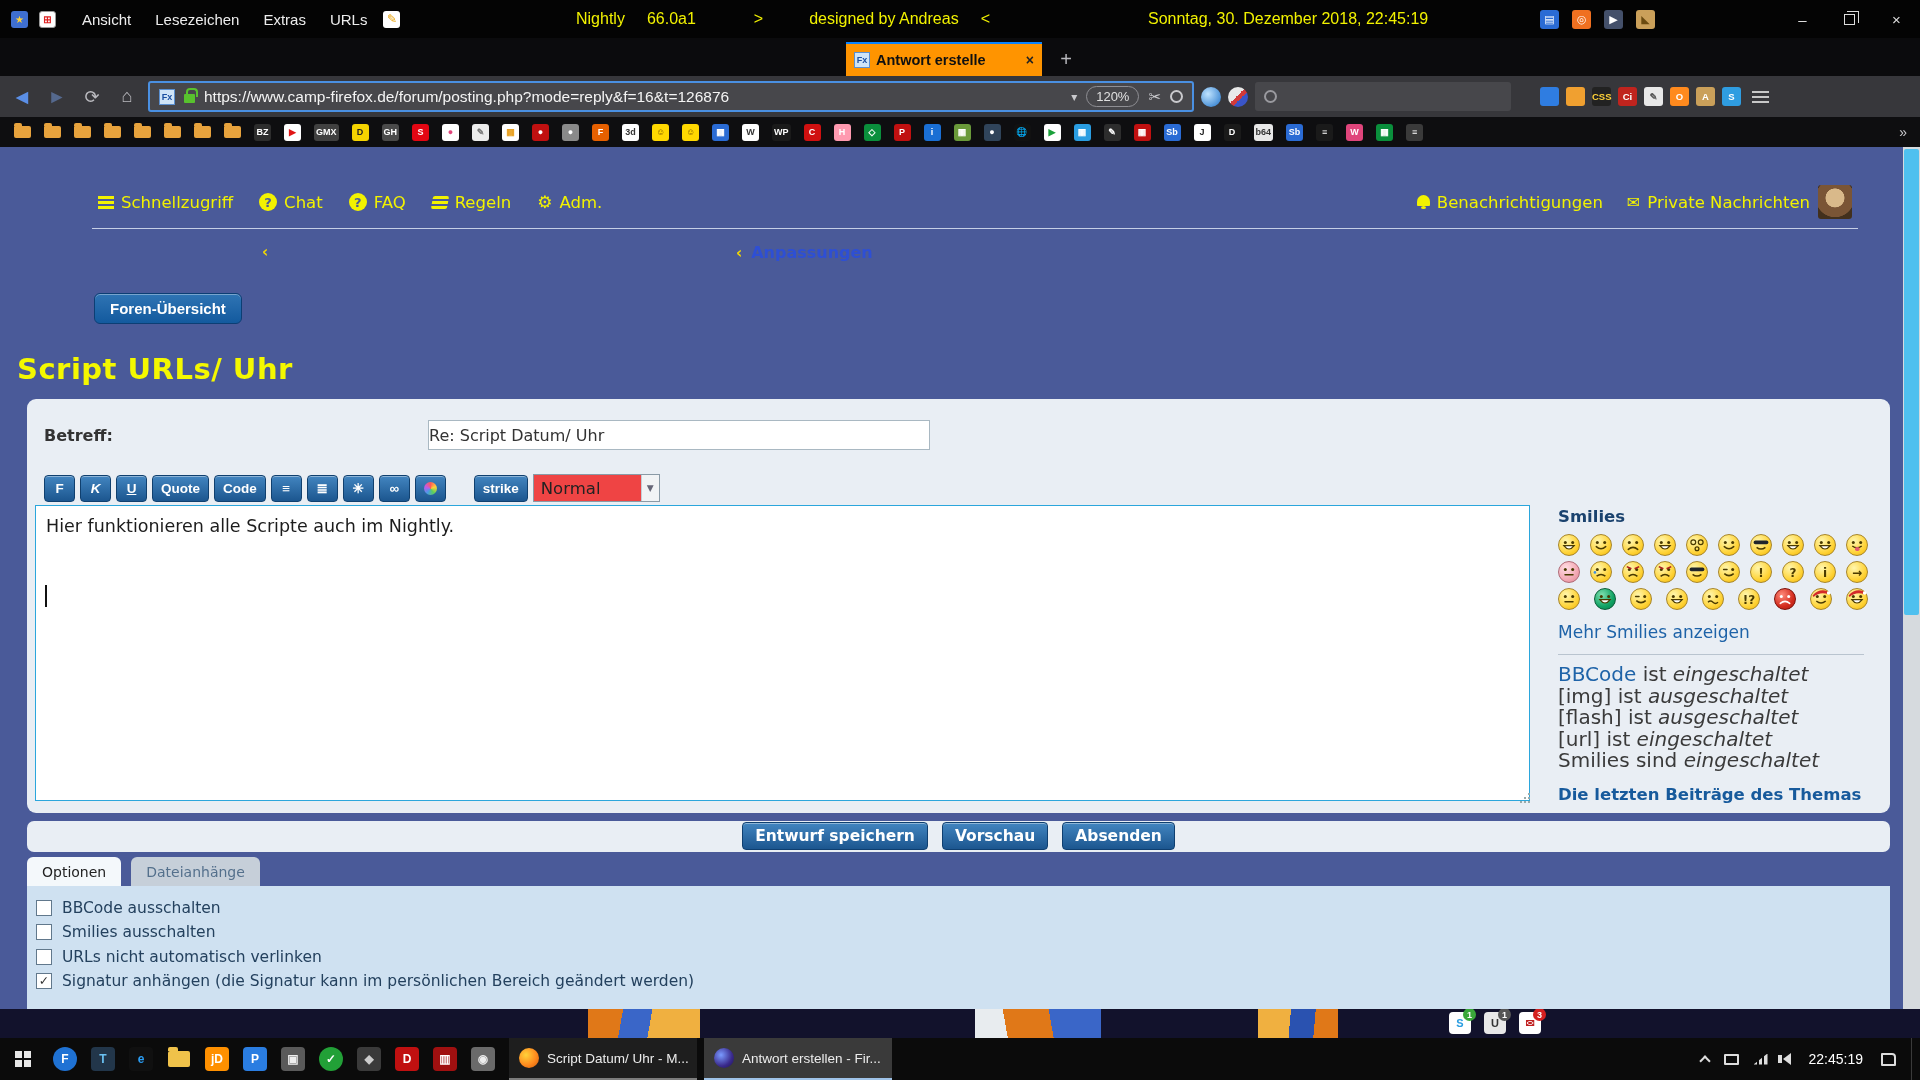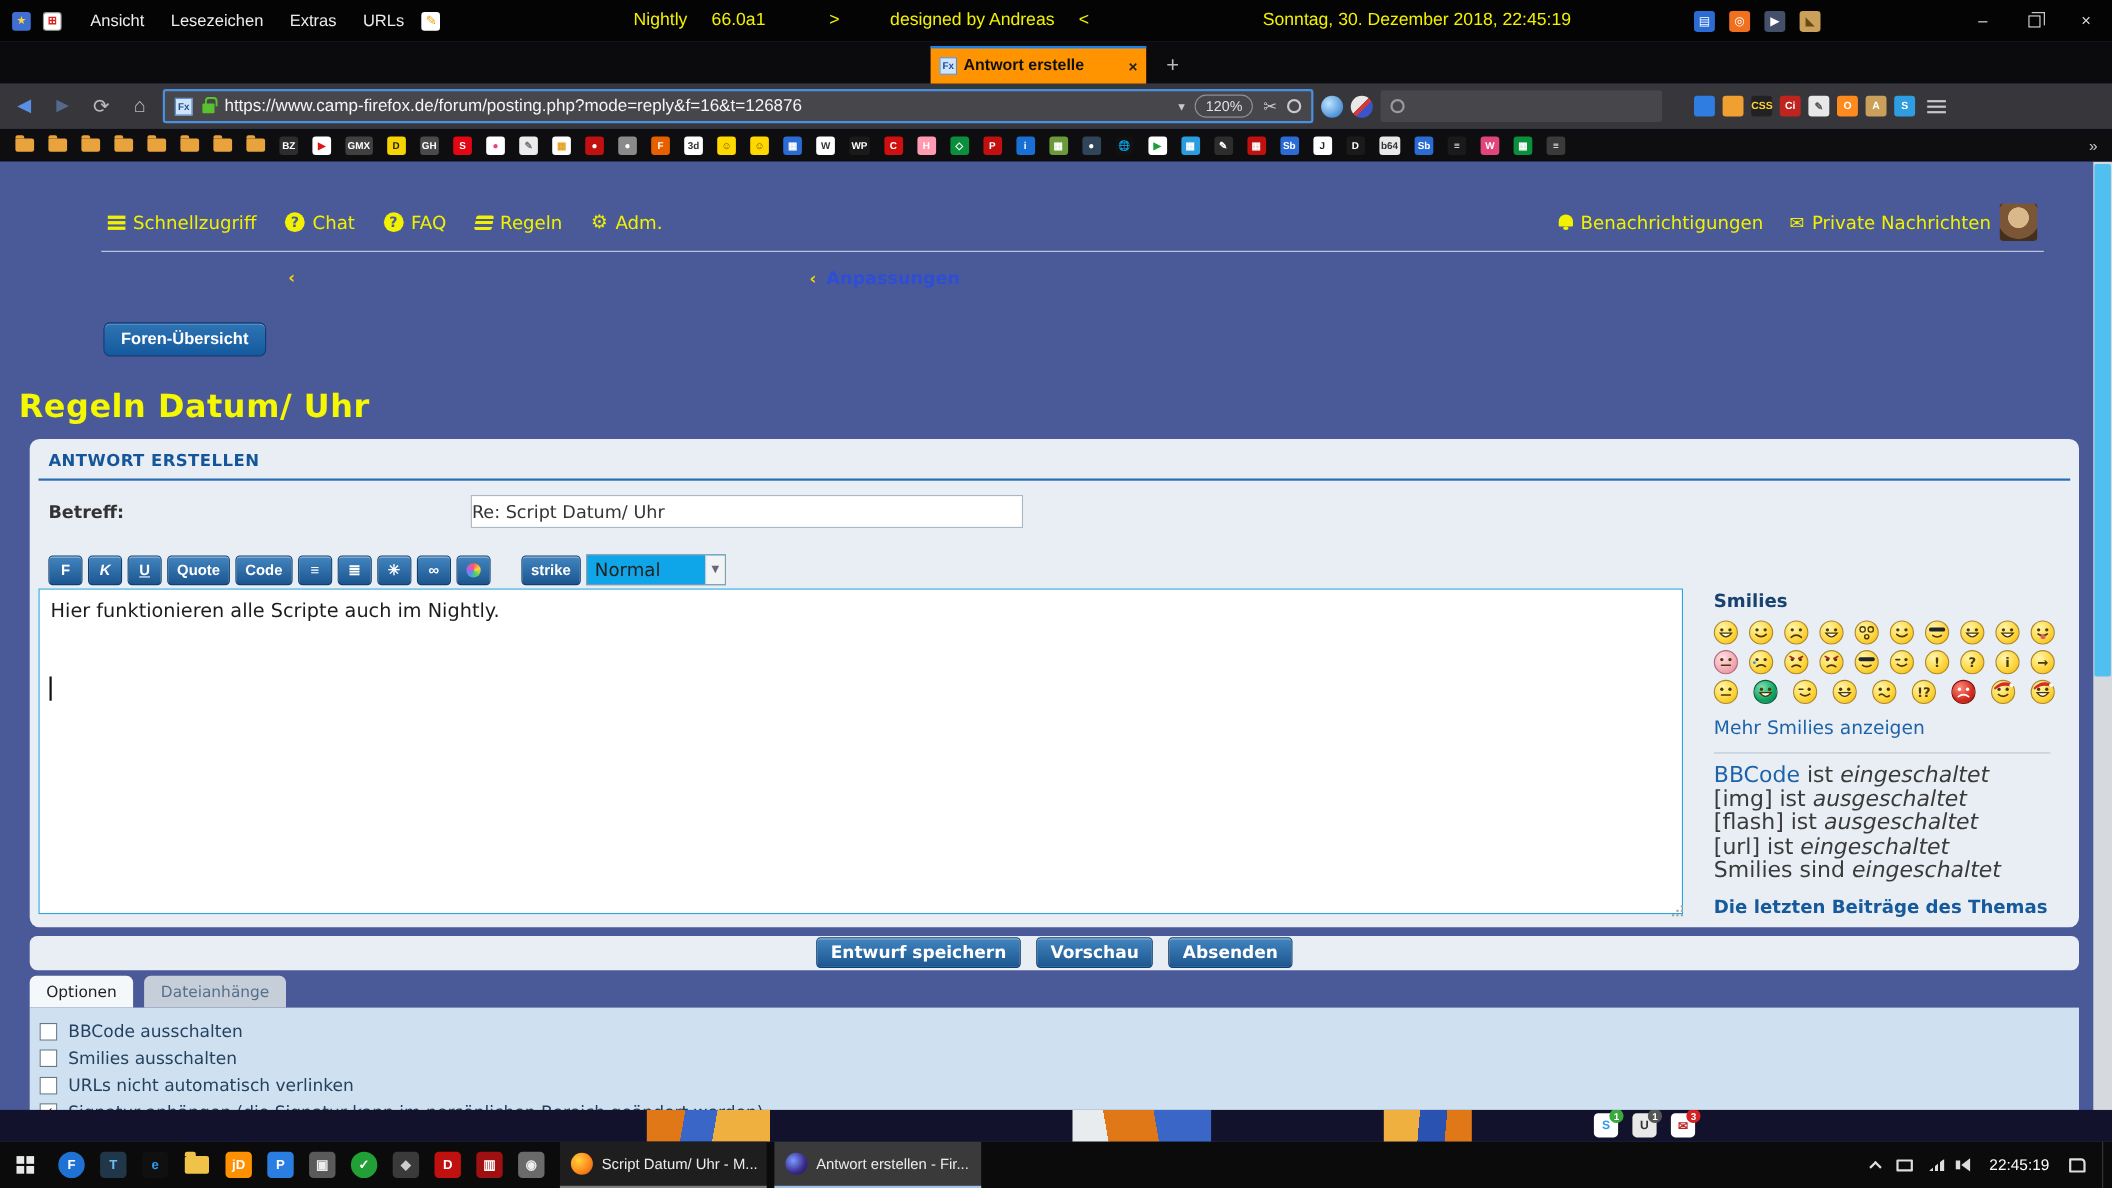--- a/index.html
+++ b/index.html
@@ -90,21 +90,21 @@
 
 .panel{margin:13px 30px 0 27px;background:#e9eef4;border-radius:9px;padding:8px 8px 9px}
 .panel-heading{color:#15569b;font-size:15px;font-weight:bold;letter-spacing:.4px;padding:3px 9px 7px;border-bottom:2px solid #2a6cb0}
 .subject-row{display:flex;align-items:center;margin:13px 9px 0}
 .subject-label{font-weight:bold;color:#333;font-size:16px;width:384px}
 .subject-input{width:502px;height:30px;border:1px solid #a9b8c2;background:#fff;font-size:16px;text-align:left;color:#333;font-family:"DejaVu Sans",sans-serif;outline:none}
 .toolbar{display:flex;align-items:center;gap:5px;margin:24px 9px 0}
 .tbtn{min-width:31px;height:27px;padding:0 8px;background:linear-gradient(#4285c0,#1c568f);border:1px solid #10406f;border-radius:4px;color:#fff;font-weight:bold;font-size:13.5px;display:grid;place-items:center;box-shadow:inset 0 1px 0 rgba(255,255,255,.4);cursor:pointer}
 .tbtn .ball{width:13px;height:13px;border-radius:50%;background:conic-gradient(#ff5a5a,#ffd23a,#5ad05a,#4a9ae8,#c05ae8,#ff5a5a)}
 .tb-gap{width:18px}
-.sel{width:127px;height:28px;background:#0ea5e9;border:1px solid #8a9aa6;display:flex;align-items:center;font-size:16.5px;padding-left:7px;color:#222;cursor:pointer}
+.sel{width:127px;height:28px;background:#ef4444;border:1px solid #8a9aa6;display:flex;align-items:center;font-size:16.5px;padding-left:7px;color:#222;cursor:pointer}
 .sel-arrow{margin-left:auto;width:18px;height:100%;border-left:1px solid #c5ced6;background:#f1f3f5;display:grid;place-items:center;font-size:9px;color:#667}
 .editor-row{display:flex;margin-top:3px}
 .ta-wrap{position:relative;flex:1}
 .message-ta{display:block;width:100%;height:296px;border:1px solid #2ba6dc;background:#fff;resize:none;font-size:17.5px;color:#1c1c1c;padding:8px 10px;font-family:"DejaVu Sans",sans-serif;line-height:1.45;outline:none}
 .caret{position:absolute;left:10px;top:80px;width:2px;height:22px;background:#111;pointer-events:none}
 .resize-dots{position:absolute;right:4px;bottom:5px;width:2px;height:2px;background:#9aa;box-shadow:-4px 4px 0 #9aa,0 4px 0 #9aa,4px 4px 0 #9aa,4px 0 0 #9aa,4px -4px 0 #9aa;pointer-events:none}
 .sidebar{width:352px;padding:2px 4px 0 28px;color:#333;font-size:16px}
 .smilies-heading{font-size:16.5px;color:#1a426e;font-weight:bold;margin-bottom:8px}
 .smile-row{display:flex;gap:10px;margin-bottom:5px;align-items:center}
 .smile-row.wide{gap:14px}
@@ -342,25 +342,24 @@
     <div class="arrows">
       <span class="collapse-l">‹</span>
       <span class="crumb">
         <span>‹</span>
         <span class="crumb-label">Anpassungen</span>
       </span>
     </div>
 
     <button class="btn-foren">Foren-Übersicht</button>
 
-    <h1 class="page-title">Regeln Datum/ Uhr</h1>
+    <h1 class="page-title">Script URLs/ Uhr</h1>
 
     
     <section class="panel">
-      <h2 class="panel-heading">ANTWORT ERSTELLEN</h2>
 
       <div class="subject-row">
         <label class="subject-label">Betreff:</label>
         <input class="subject-input" value="Re: Script Datum/ Uhr" style="">
       </div>
 
       <div class="toolbar">
         <span style="display:flex;gap:5px">
             <button class="tbtn">F</button>
             <button class="tbtn" style="font-style: italic;">K</button>

